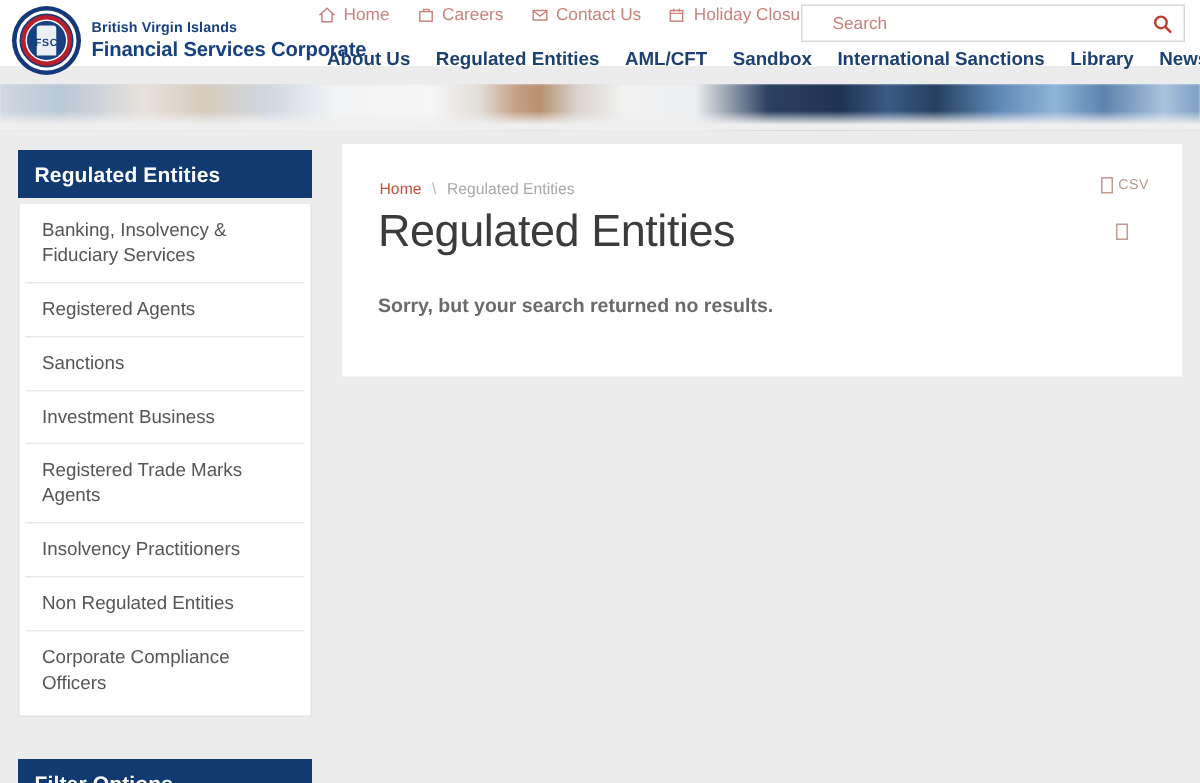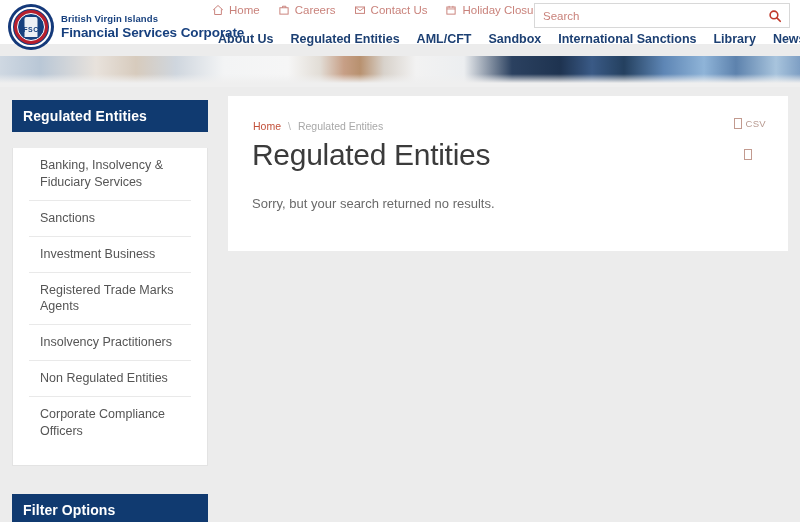--- a/index.html
+++ b/index.html
@@ -113,20 +113,21 @@
   }
   .search-input {
     flex: 1;
     border: 0; outline: 0;
     height: 100%;
     padding: 0 8px;
     font-size: 11.5px;
     font-family: "Liberation Sans", sans-serif;
     color: #c9827b;
     background: transparent;
+    margin-left: 12px;
   }
   .search-input::placeholder { color: #c9827b; opacity: 1; }
   .search-btn {
     width: 28px; height: 100%;
     display: flex; align-items: center; justify-content: center;
     background: transparent; border: 0; cursor: pointer;
   }
 
   
   .main-nav {
@@ -193,21 +194,21 @@
     border-top: 0;
   }
   .panel-head {
     background: #103a70;
     color: #ffffff;
     font-size: 14px;
     font-weight: bold;
     padding: 8px 11px;
     letter-spacing: .1px;
   }
-  .side-list { list-style: none; margin: 16px; padding: 0; }
+  .side-list { list-style: none; margin: 4px; padding: 0; }
   .side-item {
     padding: 9px 11px 9px 11px;
     border-bottom: 1px solid #e9e9e9;
     color: #555555;
     font-size: 12.5px;
     line-height: 1.35;
     cursor: pointer;
   }
   .side-item:last-child { border-bottom: 0; }
 
@@ -261,20 +262,21 @@
     color: #3b3b3b;
     font-size: 30px;
     font-weight: normal;
     letter-spacing: -.3px;
   }
   .no-results {
     position: absolute;
     left: 252px; top: 109px;
     color: #6a6a6a;
     font-size: 13px;
+    font-weight: bold;
   }
 </style>
 </head>
 <body>
 
 <div class="header">
 
   <div class="brand">
     <div class="seal">
       <div class="ring1"></div>
@@ -349,20 +351,21 @@
 
 <div class="page-body">
 
   <div class="sidebar">
 
     <div>
       <div class="panel-head">Regulated Entities</div>
       <div class="panel">
         <ul class="side-list">
           <li class="side-item">Banking, Insolvency &amp; Fiduciary Services</li>
+          <li class="side-item">Registered Agents</li>
           <li class="side-item">Sanctions</li>
           <li class="side-item">Investment Business</li>
           <li class="side-item">Registered Trade Marks Agents</li>
           <li class="side-item">Insolvency Practitioners</li>
           <li class="side-item">Non Regulated Entities</li>
           <li class="side-item">Corporate Compliance Officers</li>
         </ul>
       </div>
     </div>
 

